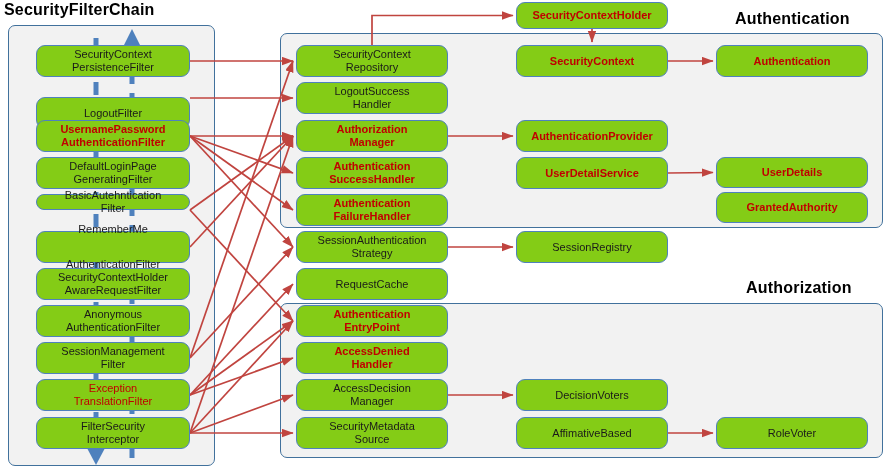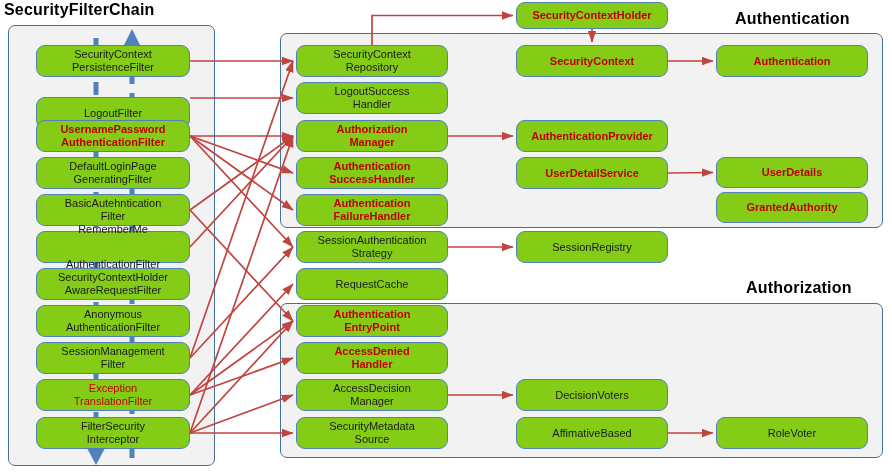--- a/index.html
+++ b/index.html
@@ -68,21 +68,21 @@
       <div>LogoutFilter</div>
     </div>
     <div class="node red bold" style="left: 36px; top: 120px; width: 154px; height: 32px;">
       <div>UsernamePassword</div>
       <div>AuthenticationFilter</div>
     </div>
     <div class="node" style="left: 36px; top: 157px; width: 154px; height: 32px;">
       <div>DefaultLoginPage</div>
       <div>GeneratingFilter</div>
     </div>
-    <div class="node" style="left: 36px; top: 194px; width: 154px; height: 32px; justify-content: center;">
+    <div class="node" style="left: 36px; top: 194px; width: 154px; height: 16px; justify-content: center;">
       <div>BasicAutehntication</div>
       <div>Filter</div>
     </div>
     <div class="node" style="left: 36px; top: 231px; width: 154px; height: 32px; gap: 22px;">
       <div>RememberMe</div>
       <div>AuthenticationFilter</div>
     </div>
     <div class="node" style="left: 36px; top: 268px; width: 154px; height: 32px;">
       <div>SecurityContextHolder</div>
       <div>AwareRequestFilter</div>

